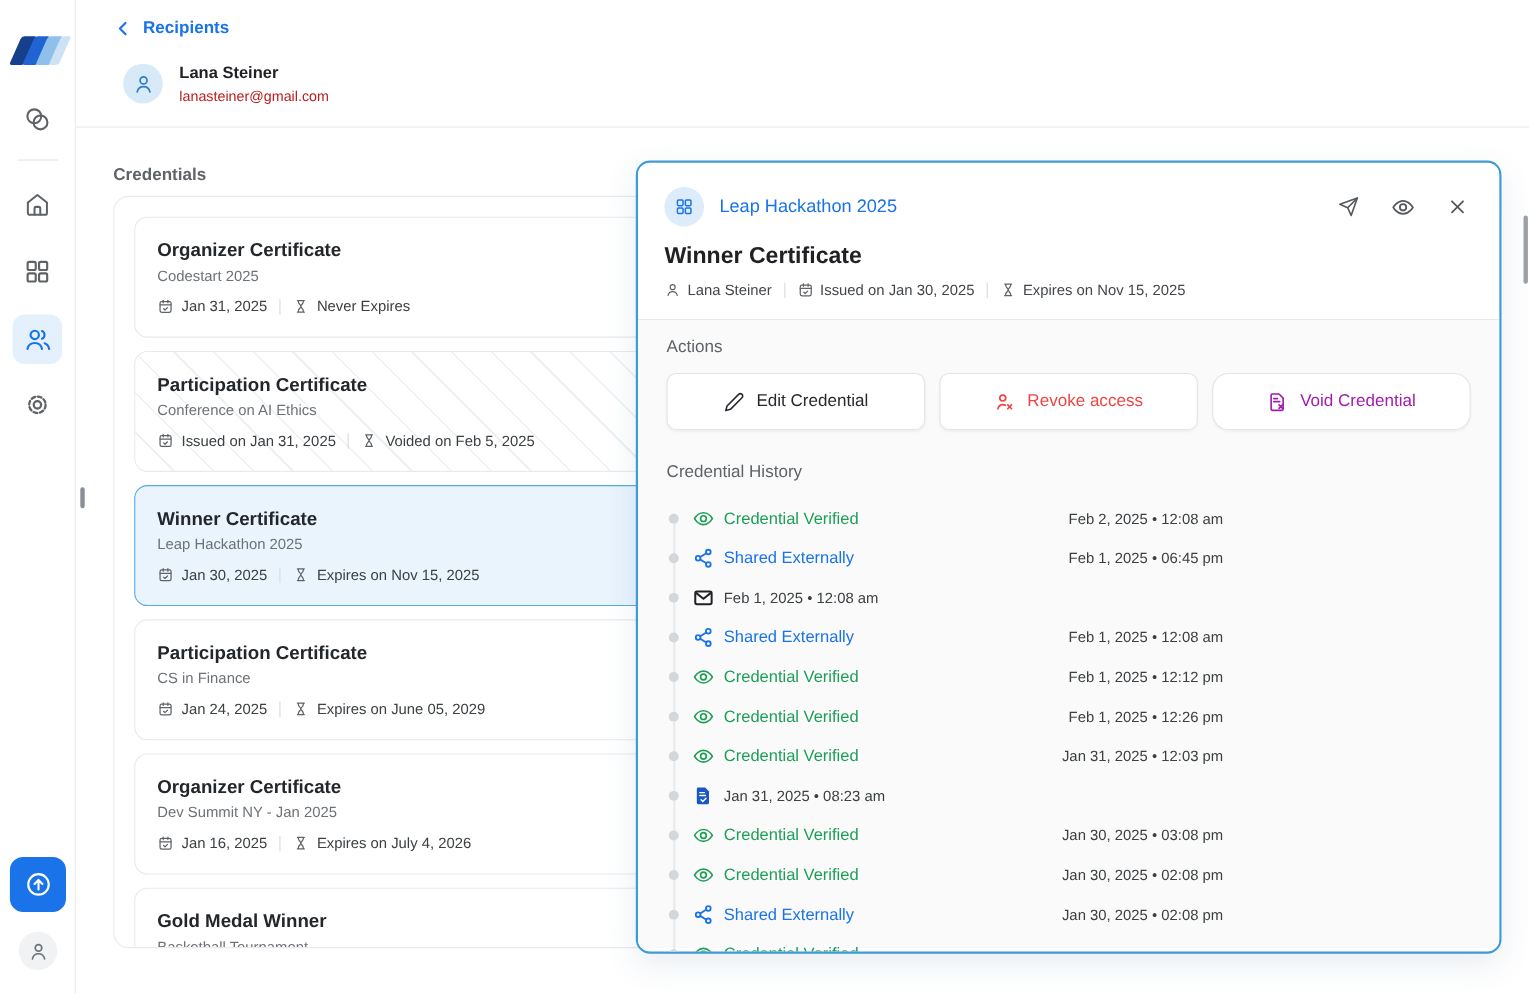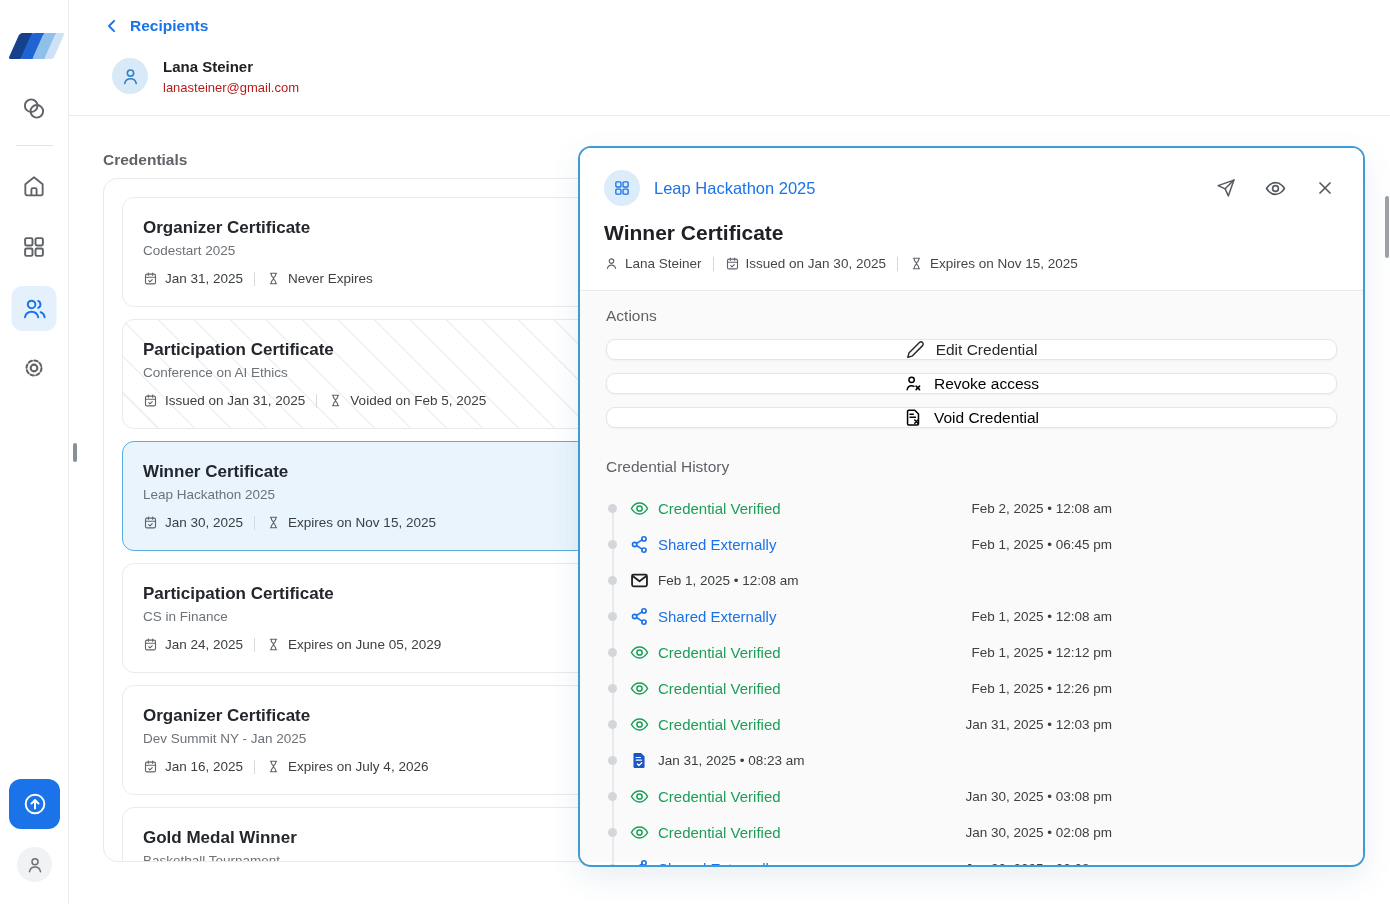--- a/index.html
+++ b/index.html
@@ -51,25 +51,25 @@
   .issuer-badge { width:36px; height:36px; border-radius:50%; background:#dcecfa; color:#1a73e8; display:flex; align-items:center; justify-content:center; flex:none; }
   .issuer-name { font-size:16.5px; font-weight:500; color:#1a73e8; cursor:pointer; }
   .panel-top-icons { position:absolute; right:28px; top:30px; display:flex; gap:29px; color:#55595e; }
   .panel-top-icons span { cursor:pointer; display:flex; }
   .panel-title { margin-top:13px; font-size:21px; font-weight:700; color:#202124; line-height:27px; }
   .pmeta { display:flex; align-items:center; margin-top:10px; font-size:13.5px; font-weight:500; color:#43474c; }
   .pmeta .mi { color:#5f6368; margin-right:6px; display:flex; }
   .panel-divider { height:1px; background:#e8eaed; }
   .panel-body { background:#fafafa; padding:16px 26px 0 26px; height:571px; }
   .sec-label { font-size:15.5px; color:#5f6368; line-height:18px; }
-  .actions-row { display:flex; gap:13px; margin-top:14px;flex-direction:column; }
+  .actions-row { display:flex; gap:13px; margin-top:14px; }
   .abtn { flex:1; height:52px; background:#fff; border:1px solid #e3e5e9; border-radius:9px; display:flex; align-items:center; justify-content:center; gap:11px; font-size:15.5px; font-weight:500; box-shadow:0 1px 2px rgba(60,64,67,.05); cursor:pointer; }
   .abtn-edit { color:#26292e; }
-  .abtn-revoke { color:#000000; }
-  .abtn-void { color:#000000; }
+  .abtn-revoke { color:#ef4444; }
+  .abtn-void { color:#a21caf;border-radius:15px; }
   .history-label { margin-top:30px; }
   .h-list { position:relative; margin-top:14px; }
   .h-list::before { content:""; position:absolute; left:5.5px; top:18px; width:2px; height:394px; background:#e8eaed; }
   .h-row { position:relative; display:flex; align-items:center; height:36px; width:506px; }
   .h-dot { width:9px; height:9px; border-radius:50%; background:#d3d6da; margin:0 13px 0 2px; flex:none; position:relative; z-index:1; }
   .h-ico { flex:none; display:flex; margin-right:9px; }
   .h-label { font-size:15px; font-weight:500; flex:1; cursor:pointer; }
   .h-time { font-size:13.5px; font-weight:500; color:#3c4043; white-space:nowrap; }
 </style>
 </head>

